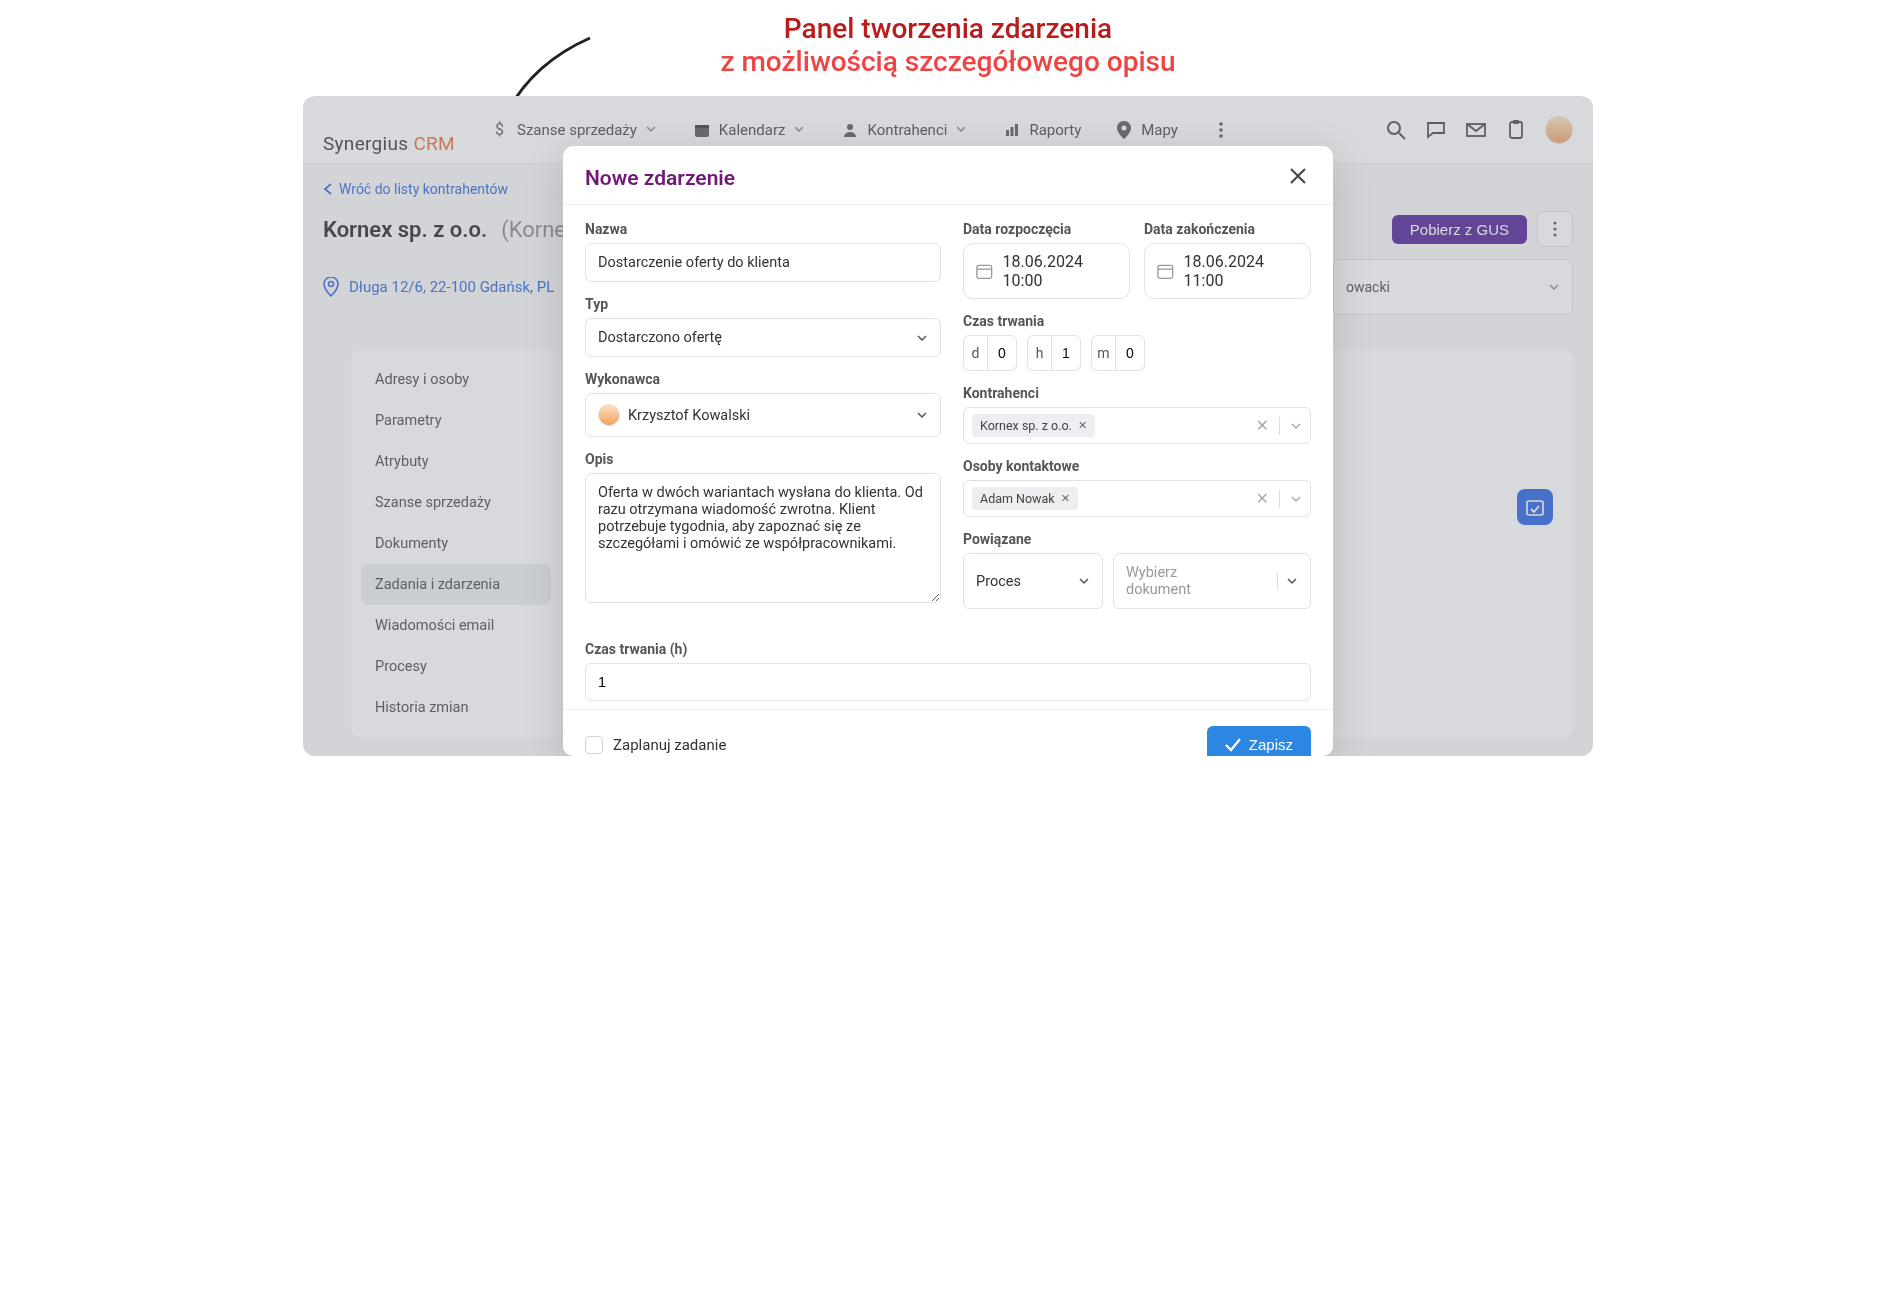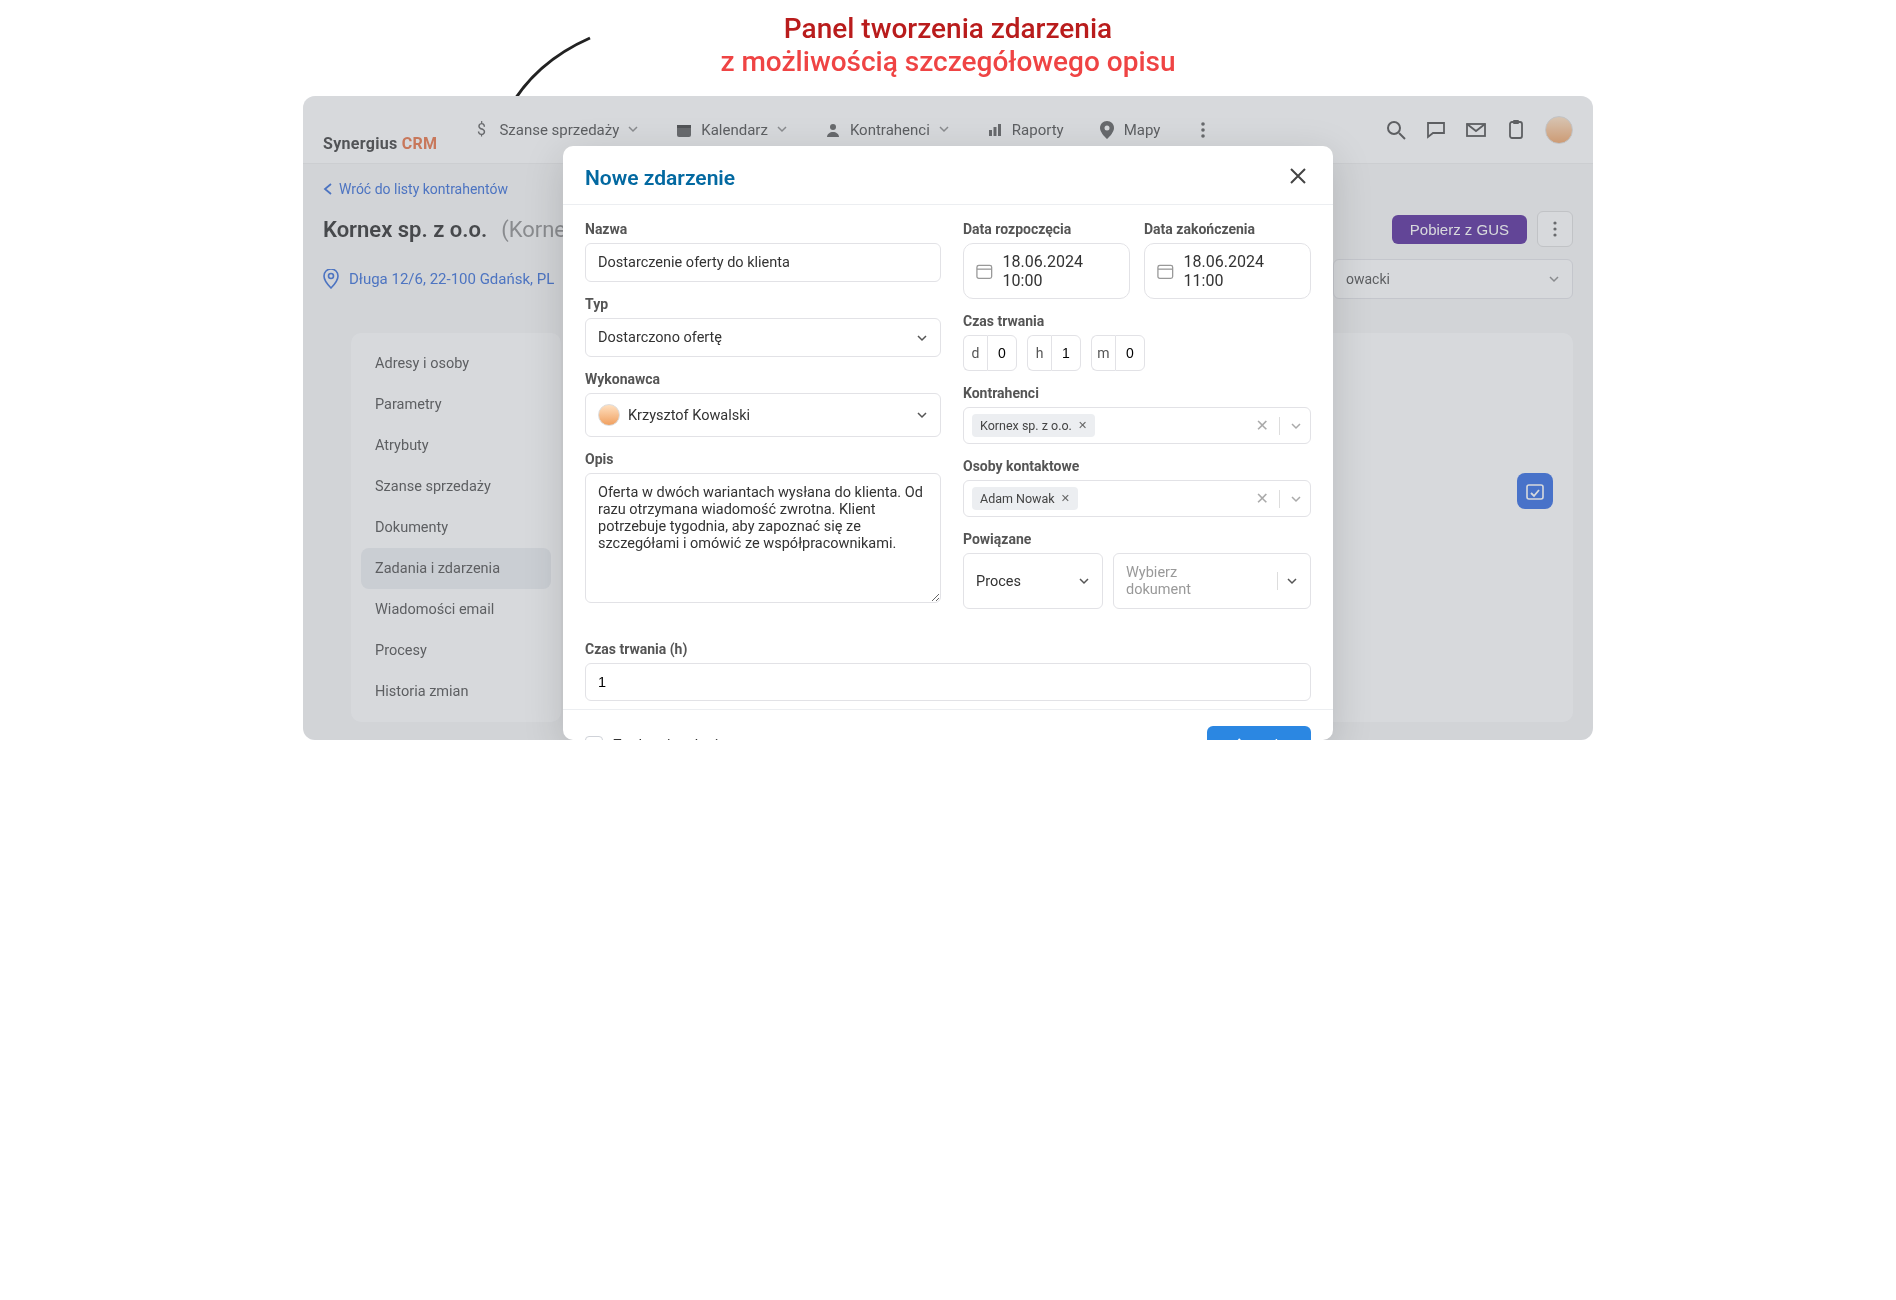--- a/index.html
+++ b/index.html
@@ -35,21 +35,21 @@
   }
   .topbar {
     display: flex;
     align-items: center;
     height: 68px;
     background: #fff;
     padding: 0 20px;
     gap: 10px;
     border-bottom: 1px solid #eee;
   }
-  .brand { font-weight: 700; font-size: 16px; color: #333; letter-spacing: 0.3px; margin-top: 28px; }
+  .brand { font-weight: 400; font-size: 19px; color: #333; letter-spacing: 0.3px; margin-top: 28px; }
   .brand .crm { color: #e86a3a; }
   .nav-items { display: flex; gap: 18px; margin-left: 18px; align-items: center; }
   .nav-item {
     display: flex; align-items: center; gap: 8px;
     font-size: 15px; color: #444;
     padding: 6px 8px; border-radius: 6px; cursor: pointer;
   }
   .nav-icon { width: 18px; height: 18px; display: inline-flex; align-items: center; justify-content: center; color: #555; }
   .nav-chev { width: 14px; height: 14px; color: #888; }
   .spacer { flex: 1; }
@@ -60,21 +60,21 @@
   .page-content { padding: 18px 20px; display: flex; gap: 20px; margin-left: 28px; }
   .page-header-row { padding: 16px 20px 0; }
   .breadcrumb { color: #2b64d6; font-size: 14px; display: inline-flex; align-items: center; gap: 6px; cursor: pointer;}
   .company-row { display:flex; align-items:center; gap:14px; padding: 12px 20px 8px; }
   .company-title { font-size: 22px; font-weight: 600; color: #222; }
   .company-paren { font-size: 22px; color: #888; }
   .company-actions { margin-left:auto; display:flex; gap:10px; align-items:center;}
   .btn-primary { background:#4c1d95; color:#fff; border:none; border-radius:6px; padding:6px 18px; font-size:15px; font-weight:500; cursor:pointer;}
   .btn-more { width:36px; height:36px; border:1px solid #ddd; border-radius:6px; background:#fff; display:flex; align-items:center; justify-content:center; cursor:pointer;}
   .addr-row { padding: 4px 20px 16px; display:flex; align-items:center; gap:10px; color:#2b64d6; font-size:15px;}
-  .owner-select { margin-left:auto; width:240px; height:40px; border:1px solid #e2e2e6; border-radius:6px; background:#fff; display:flex; align-items:center; padding:0 12px; font-size:14px; color:#444; justify-content:space-between;}
+  .owner-select { margin-left:auto; width:240px; height:56px; border:1px solid #e2e2e6; border-radius:6px; background:#fff; display:flex; align-items:center; padding:0 12px; font-size:14px; color:#444; justify-content:space-between;}
 
   .sidebar-card {
     width: 210px; background:#fff; border-radius:10px; padding:10px;
     align-self: flex-start;
   }
   .sidebar-item {
     padding: 12px 14px; border-radius:8px; font-size:14.5px; color:#444; cursor:pointer;
   }
   .sidebar-item.active { background:#eceef1; }
 
@@ -102,21 +102,21 @@
     padding-top: 50px;
   }
   .modal {
     width: 770px;
     background:#fff;
     border-radius:10px;
     box-shadow: 0 10px 40px rgba(0,0,0,0.15);
     position: relative;
   }
   .modal-header { display:flex; align-items:center; padding: 20px 22px 14px; }
-  .modal-title { font-size:21px; font-weight:600; color:#0369a1; }
+  .modal-title { font-size:21px; font-weight:600; color:#701a75; }
   .modal-close { margin-left:auto; width:22px; height:22px; color:#444; cursor:pointer;}
   .modal-divider { height:1px; background:#eceef1; }
   .modal-body { display:flex; gap:22px; padding: 16px 22px 18px; }
   .modal-col-left { width: 356px; }
   .modal-col-right { flex:1; }
   .form-group { margin-bottom: 14px; }
   .form-label { font-size:14px; color:#555; margin-bottom:6px; display:block;font-weight:bold;}
   .input, .select, .textarea {
     width:100%; border:1px solid #e2e2e6; border-radius:6px; background:#fff;
     padding:10px 12px; font-size:14.5px; color:#333; font-family:inherit;

